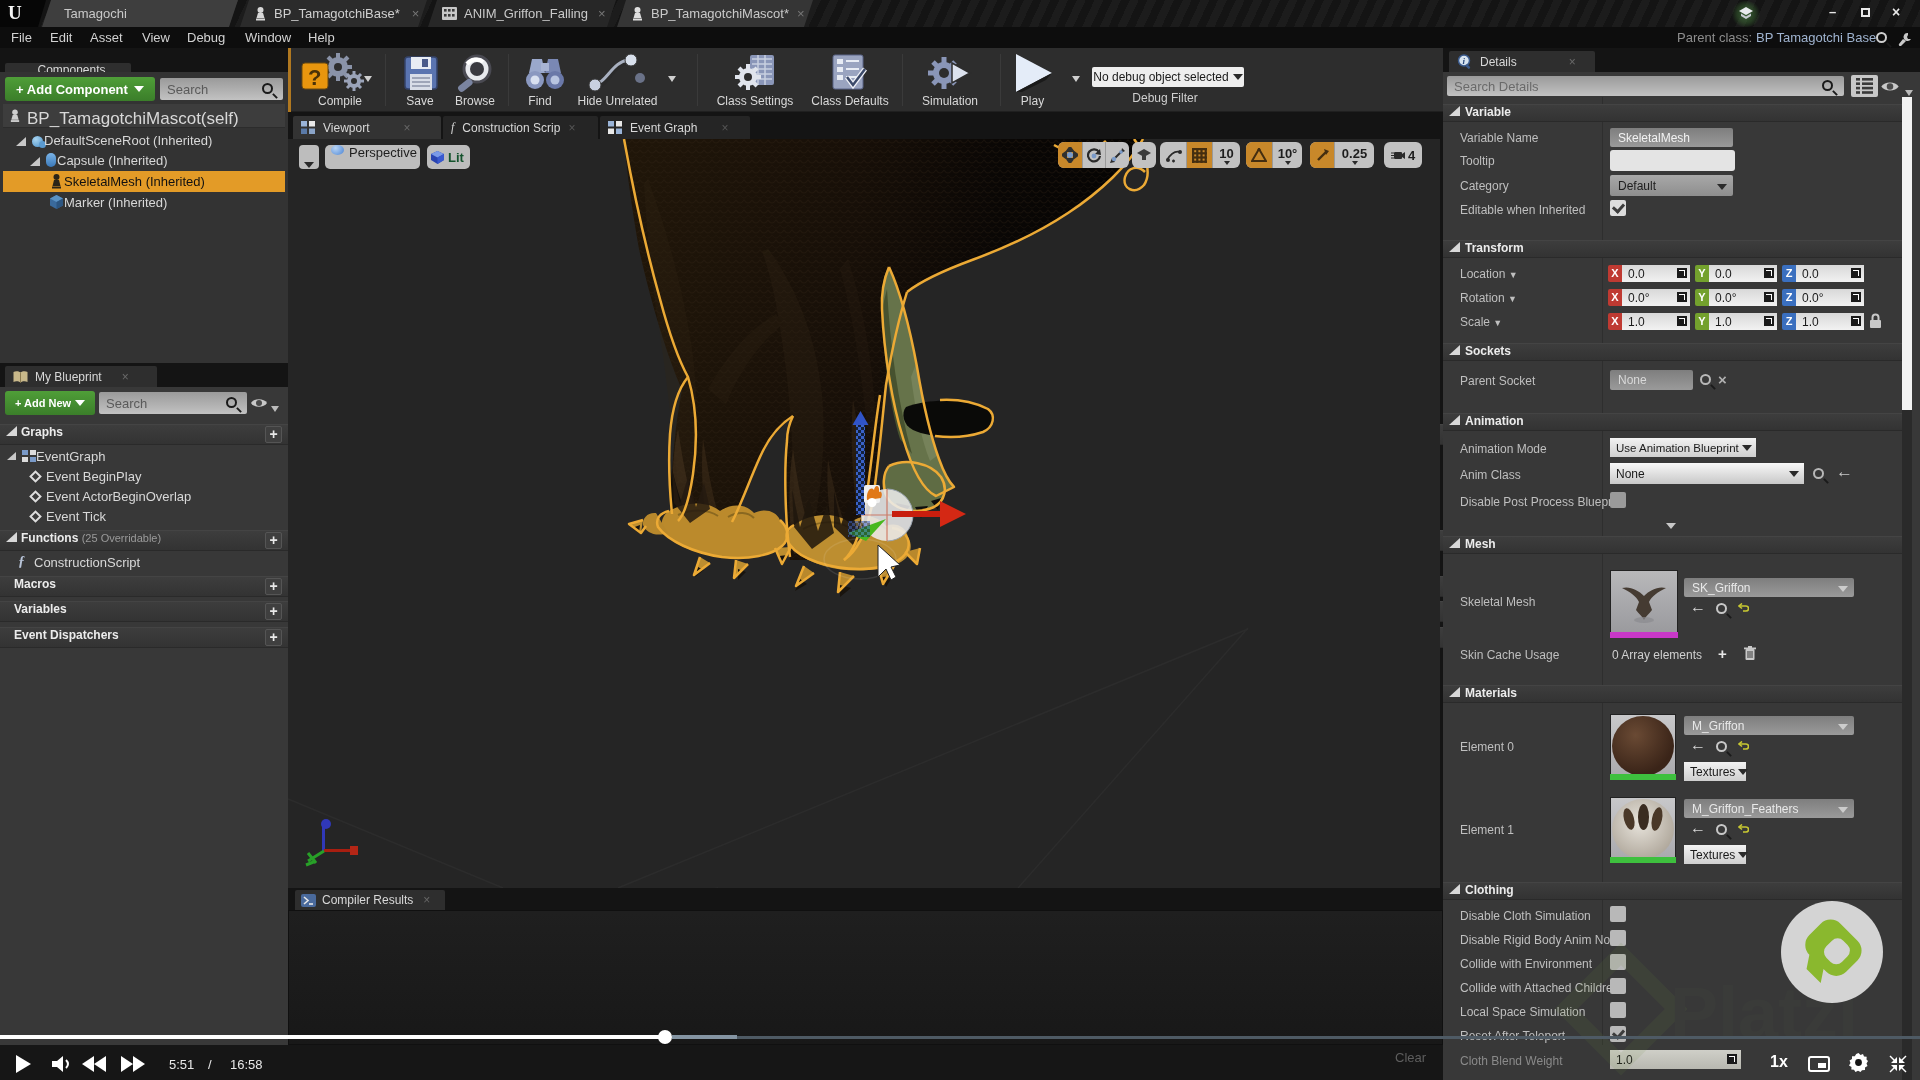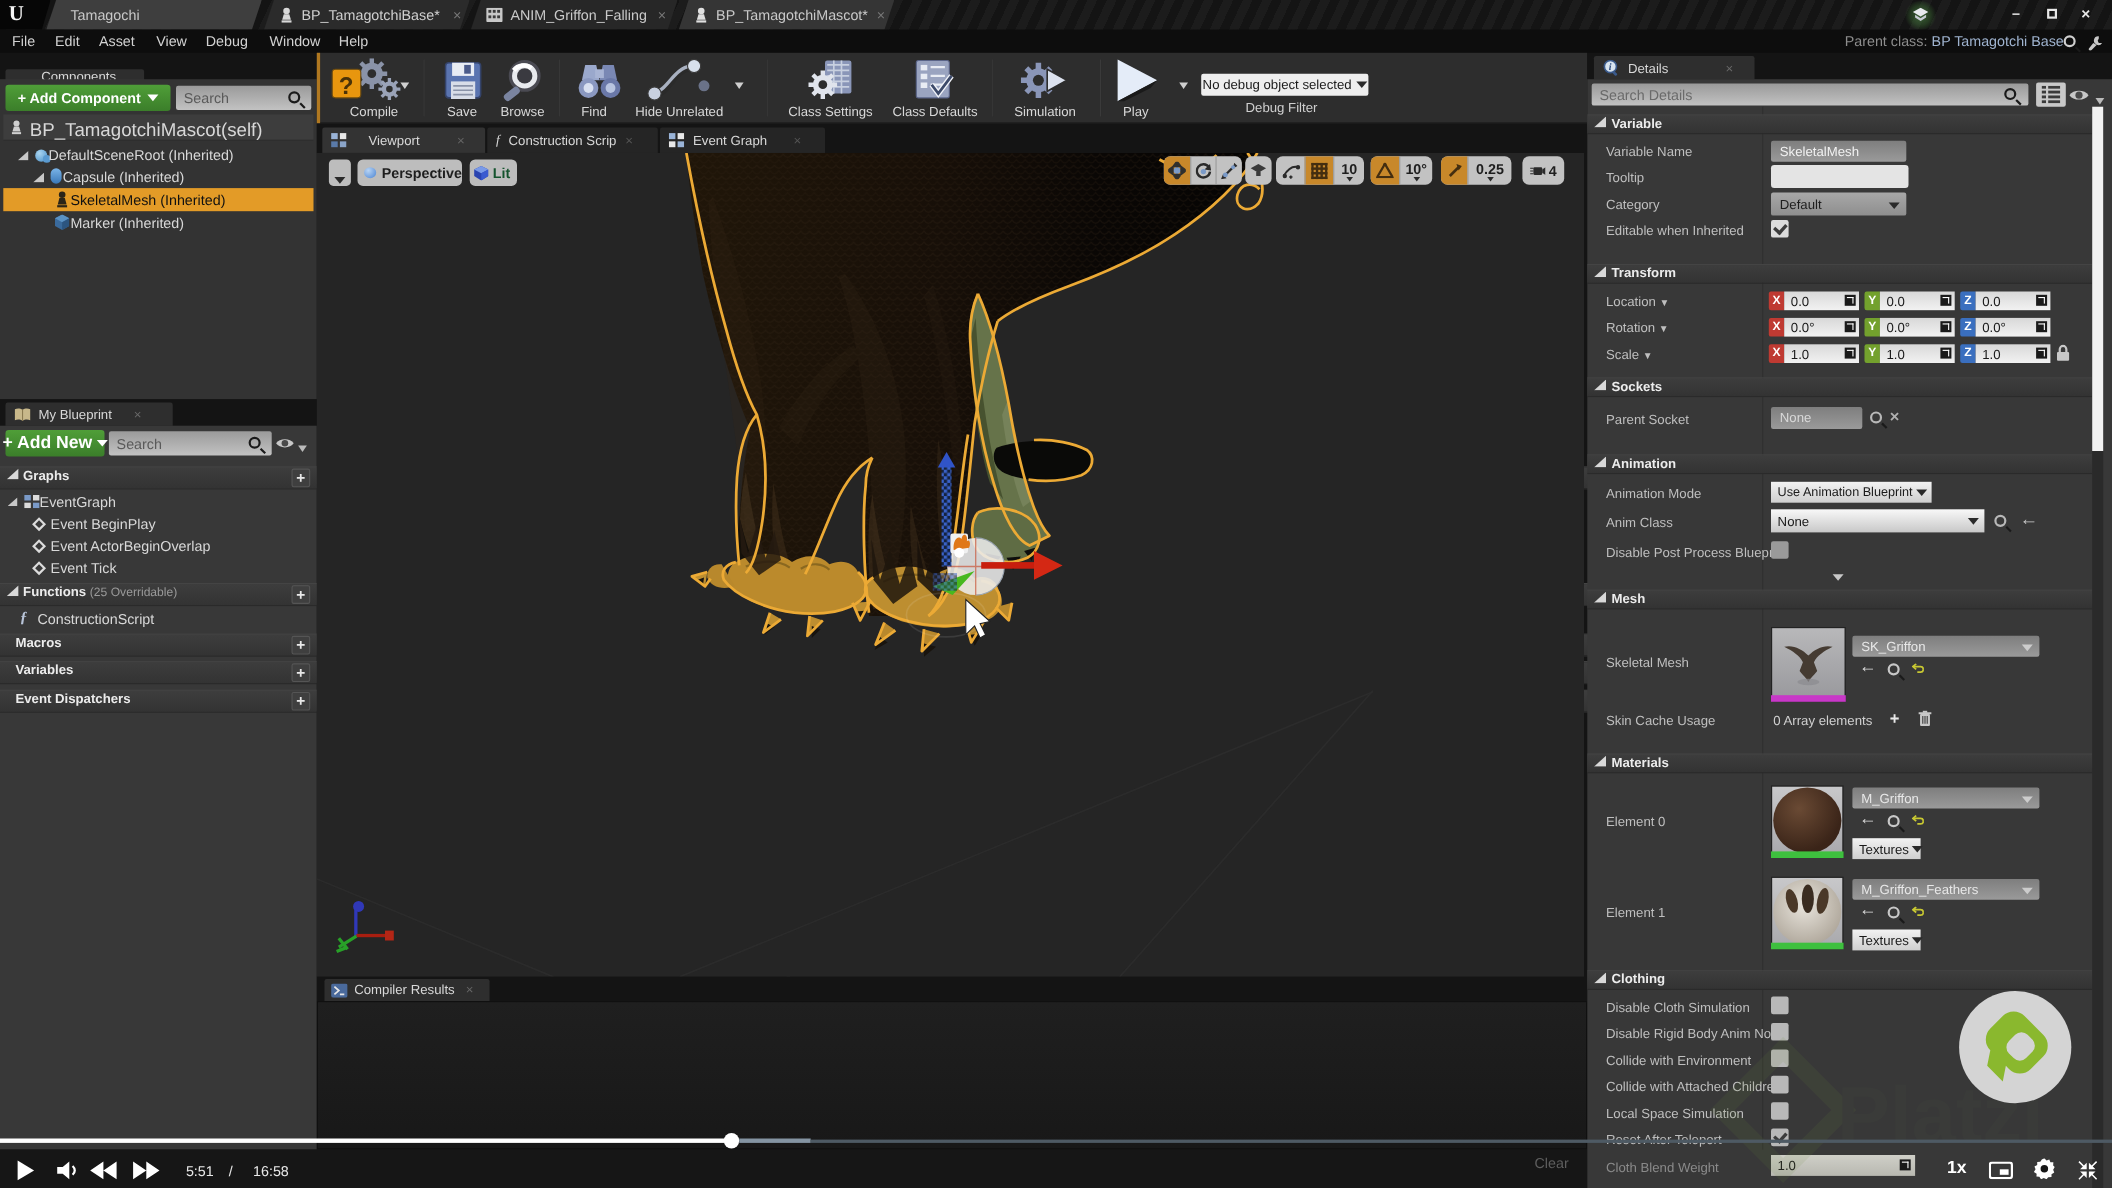--- a/index.html
+++ b/index.html
@@ -173,21 +173,21 @@
   <div class="abs tabwell" style="left:0;top:363px;width:288px;height:24px;"></div>
   <div class="ptab" style="left:5px;top:366px;width:152px;height:21px;">
      <svg style="margin-left:8px;" width="15" height="12" viewBox="0 0 15 12">
         <path d="M7.5,1.5 C5.5,0 2.5,0 0.5,1 L0.5,11 C2.5,10 5.5,10 7.5,11.5 C9.5,10 12.5,10 14.5,11 L14.5,1 C12.5,0 9.5,0 7.5,1.5 Z" fill="#c8b88a"></path>
         <path d="M7.5,1.5 L7.5,11.5" stroke="#8a7a50" stroke-width="1"></path>
       </svg>
       <span style="margin-left:7px;">My Blueprint</span>
       <span style="margin-left:20px;color:#6a6a6a;">×</span>
   </div>
   <div class="abs panelbody" style="left:0;top:387px;width:288px;height:658px;background:#383838;"></div>
-  <div class="greenbtn" style="left:5px;top:391px;width:90px;height:24px;font-size:16px;">+ Add New <span class="caret" style="margin-left:4px;border-top-color:#fff;"></span></div>
+  <div class="greenbtn" style="left:5px;top:391px;width:90px;height:24px;font-size:11px;">+ Add New <span class="caret" style="margin-left:4px;border-top-color:#fff;"></span></div>
   <div class="searchbox" style="left:99px;top:392px;width:148px;height:22px;">Search</div>
   <div class="mag" style="left:226px;top:397px;"></div>
   <svg class="abs" style="left:250px;top:397px;" width="18" height="12" viewBox="0 0 18 12">
       <path d="M1,6 C4,1 14,1 17,6 C14,11 4,11 1,6 Z" fill="#c8c8c8"></path>
       <circle cx="9" cy="6" r="3" fill="#4a4a4a"></circle>
     </svg>
   <div class="tx" style="left:271px;top:398px;"><span class="caret" style="border-top-color:#bbb;border-left-width:4px;border-right-width:4px;"></span></div>
 
   <div class="sechead" style="top:424px;height:21px;"><span class="expt" style="margin-left:6px;"></span><span style="margin-left:4px;">Graphs</span></div>
   <div class="plusbtn" style="left:265px;top:426px;">+</div>
@@ -356,21 +356,21 @@
   <div class="tlabel" style="left:1110px;top:91px;width:110px;color:#cfcfcf;">Debug Filter</div>
 
   <div class="abs tabwell" style="left:288px;top:113px;width:1155px;height:26px;background:#141414;"></div>
   <div class="ptab" style="left:293px;top:116px;width:148px;height:23px;background:#333;">
     <svg style="margin-left:8px;" width="14" height="13" viewBox="0 0 14 13">
         <rect x="0" y="0" width="6" height="5.5" fill="#9ab4d8"></rect>
         <rect x="8" y="0" width="6" height="5.5" fill="#e8e8e8"></rect>
         <rect x="0" y="7.5" width="6" height="5.5" fill="#5a7aa8"></rect>
         <rect x="8" y="7.5" width="6" height="5.5" fill="#8aa4c8"></rect>
       </svg>
-      <span style="margin-left:20px;">Viewport</span>
+      <span style="margin-left:8px;">Viewport</span>
       <span style="margin-left:34px;color:#666;">×</span>
   </div>
   <div class="ptab" style="left:443px;top:116px;width:155px;height:23px;background:#252525;">
     <span style="margin-left:8px;color:#d8d8d8;font-style:italic;font-family:'Liberation Serif',serif;">f</span>
       <span style="margin-left:8px;">Construction Scrip</span>
       <span style="margin-left:8px;color:#555;">×</span>
   </div>
   <div class="ptab" style="left:600px;top:116px;width:150px;height:23px;background:#252525;">
     <svg style="margin-left:8px;" width="14" height="13" viewBox="0 0 14 13">
         <rect x="0" y="0" width="6" height="5.5" fill="#9ab4d8"></rect>
@@ -628,21 +628,21 @@
       <div class="vpc" style="width:38px;gap:3px;"><svg width="14" height="11" viewBox="0 0 14 11">
             <rect x="3" y="2" width="8" height="7" rx="1" fill="#2a2a2a"></rect>
             <path d="M11,4 l3,-2 v7 l-3,-2 Z" fill="#2a2a2a"></path>
             <path d="M0,3 h3 M0,5.5 h3 M0,8 h3" stroke="#2a2a2a" stroke-width="1"></path>
           </svg>4</div>
     </div>
   </div>
 
   <div class="abs" style="left:299px;top:145px;width:20px;height:24px;background:#bdbdbd;border-radius:4px;"></div>
   <div class="abs" style="left:304px;top:154px;"><span class="caret"></span></div>
-  <div class="abs" style="left:325px;top:145px;width:95px;height:24px;background:#bdbdbd;border-radius:5px;color:#1e1e1e;font-size:13px;font-weight:bold;display:flex;align-items:center;">
+  <div class="abs" style="left:325px;top:145px;width:95px;height:24px;background:#bdbdbd;border-radius:5px;color:#1e1e1e;font-size:13px;font-weight:normal;display:flex;align-items:flex-start;">
       <span style="margin-left:6px;width:13px;height:10px;border-radius:50%;background:radial-gradient(circle at 35% 30%,#b8d4f4,#4a84d4);display:inline-block;"></span>
       <span style="margin-left:5px;">Perspective</span>
     </div>
   <div class="abs" style="left:427px;top:145px;width:43px;height:24px;background:#bdbdbd;border-radius:5px;color:#14532d;font-size:13px;font-weight:bold;display:flex;align-items:center;">
       <svg style="margin-left:4px;" width="13" height="13" viewBox="0 0 13 13">
         <path d="M6.5,0 L13,3 L13,9 L6.5,13 L0,9 L0,3 Z" fill="#2a44b0"></path>
         <path d="M6.5,0 L13,3 L6.5,6.5 L0,3 Z" fill="#7a9ae8"></path>
         <path d="M6.5,6.5 L13,3 L13,9 L6.5,13 Z" fill="#3a5ad0"></path>
       </svg>
       <span style="margin-left:4px;">Lit</span>

